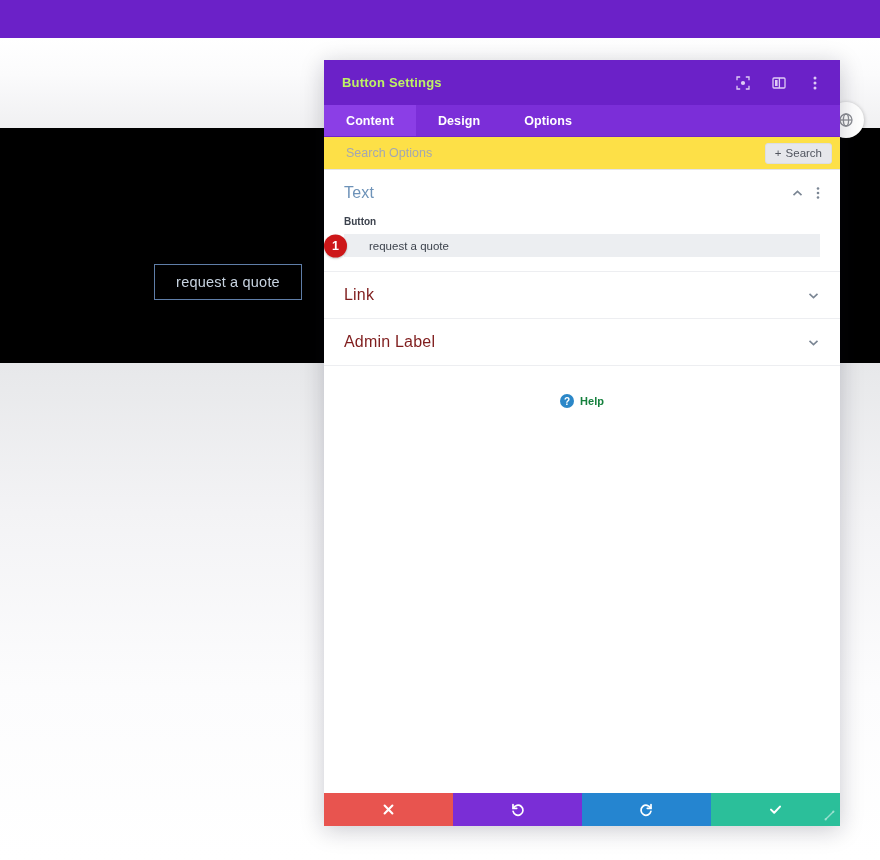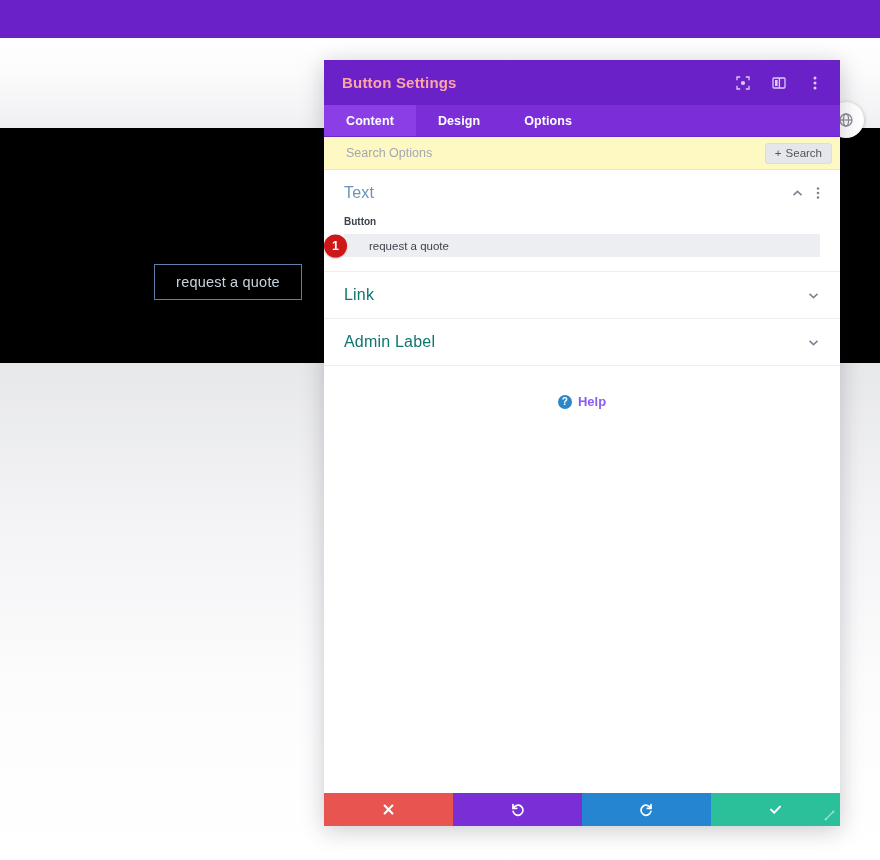--- a/index.html
+++ b/index.html
@@ -96,22 +96,22 @@
 
   .modal-titlebar {
     height: 45px;
     background: #6b21c8;
     display: flex;
     align-items: center;
     padding: 0 14px 0 18px;
     flex: none;
   }
   .modal-title {
-    color: #fca5a5;
-    font-size: 15px;
+    color: #bef264;
+    font-size: 13px;
     font-weight: bold;
     letter-spacing: .2px;
     flex: 1;
   }
   .titlebar-actions {
     display: flex;
     align-items: center;
     gap: 14px;
   }
   .tb-icon {
@@ -140,21 +140,21 @@
     align-items: center;
     padding: 4px 22px;
     letter-spacing: .1px;
   }
   .tab.active {
     background: #8b3ee6;
   }
 
   .search-row {
     height: 32px;
-    background: #fef9c3;
+    background: #fde047;
     border-bottom: 1px solid #e3e4e8;
     display: flex;
     align-items: center;
     padding: 0 8px 0 20px;
     flex: none;
   }
   .search-input {
     flex: 1;
     border: none;
     background: transparent;
@@ -189,21 +189,21 @@
   }
   .section-head {
     display: flex;
     align-items: center;
     height: 46px;
     gap: 28px;
   }
   .section-title {
     flex: 1;
     font-size: 16px;
-    color: #0f766e;
+    color: #7f1d1d;
     letter-spacing: .2px;
   }
   .section-title.open { color: #6d92b8; }
   .section-head-icons {
     display: flex;
     align-items: center;
     gap: 12px;
     color: #7b8694;
   }
   .section-body { padding-bottom: 14px; }
@@ -257,21 +257,21 @@
     height: 14px;
     border-radius: 50%;
     background: #2b87c8;
     color: #ffffff;
     font-size: 10px;
     font-weight: bold;
     display: flex;
     align-items: center;
     justify-content: center;
   }
-  .help-label { font-size: 13px; color: #8b5cf6; font-weight: bold; }
+  .help-label { font-size: 11px; color: #15803d; font-weight: bold; }
 
   .modal-footer {
     height: 33px;
     display: flex;
     flex: none;
     position: relative;
   }
   .footer-btn {
     flex: 1;
     display: flex;

